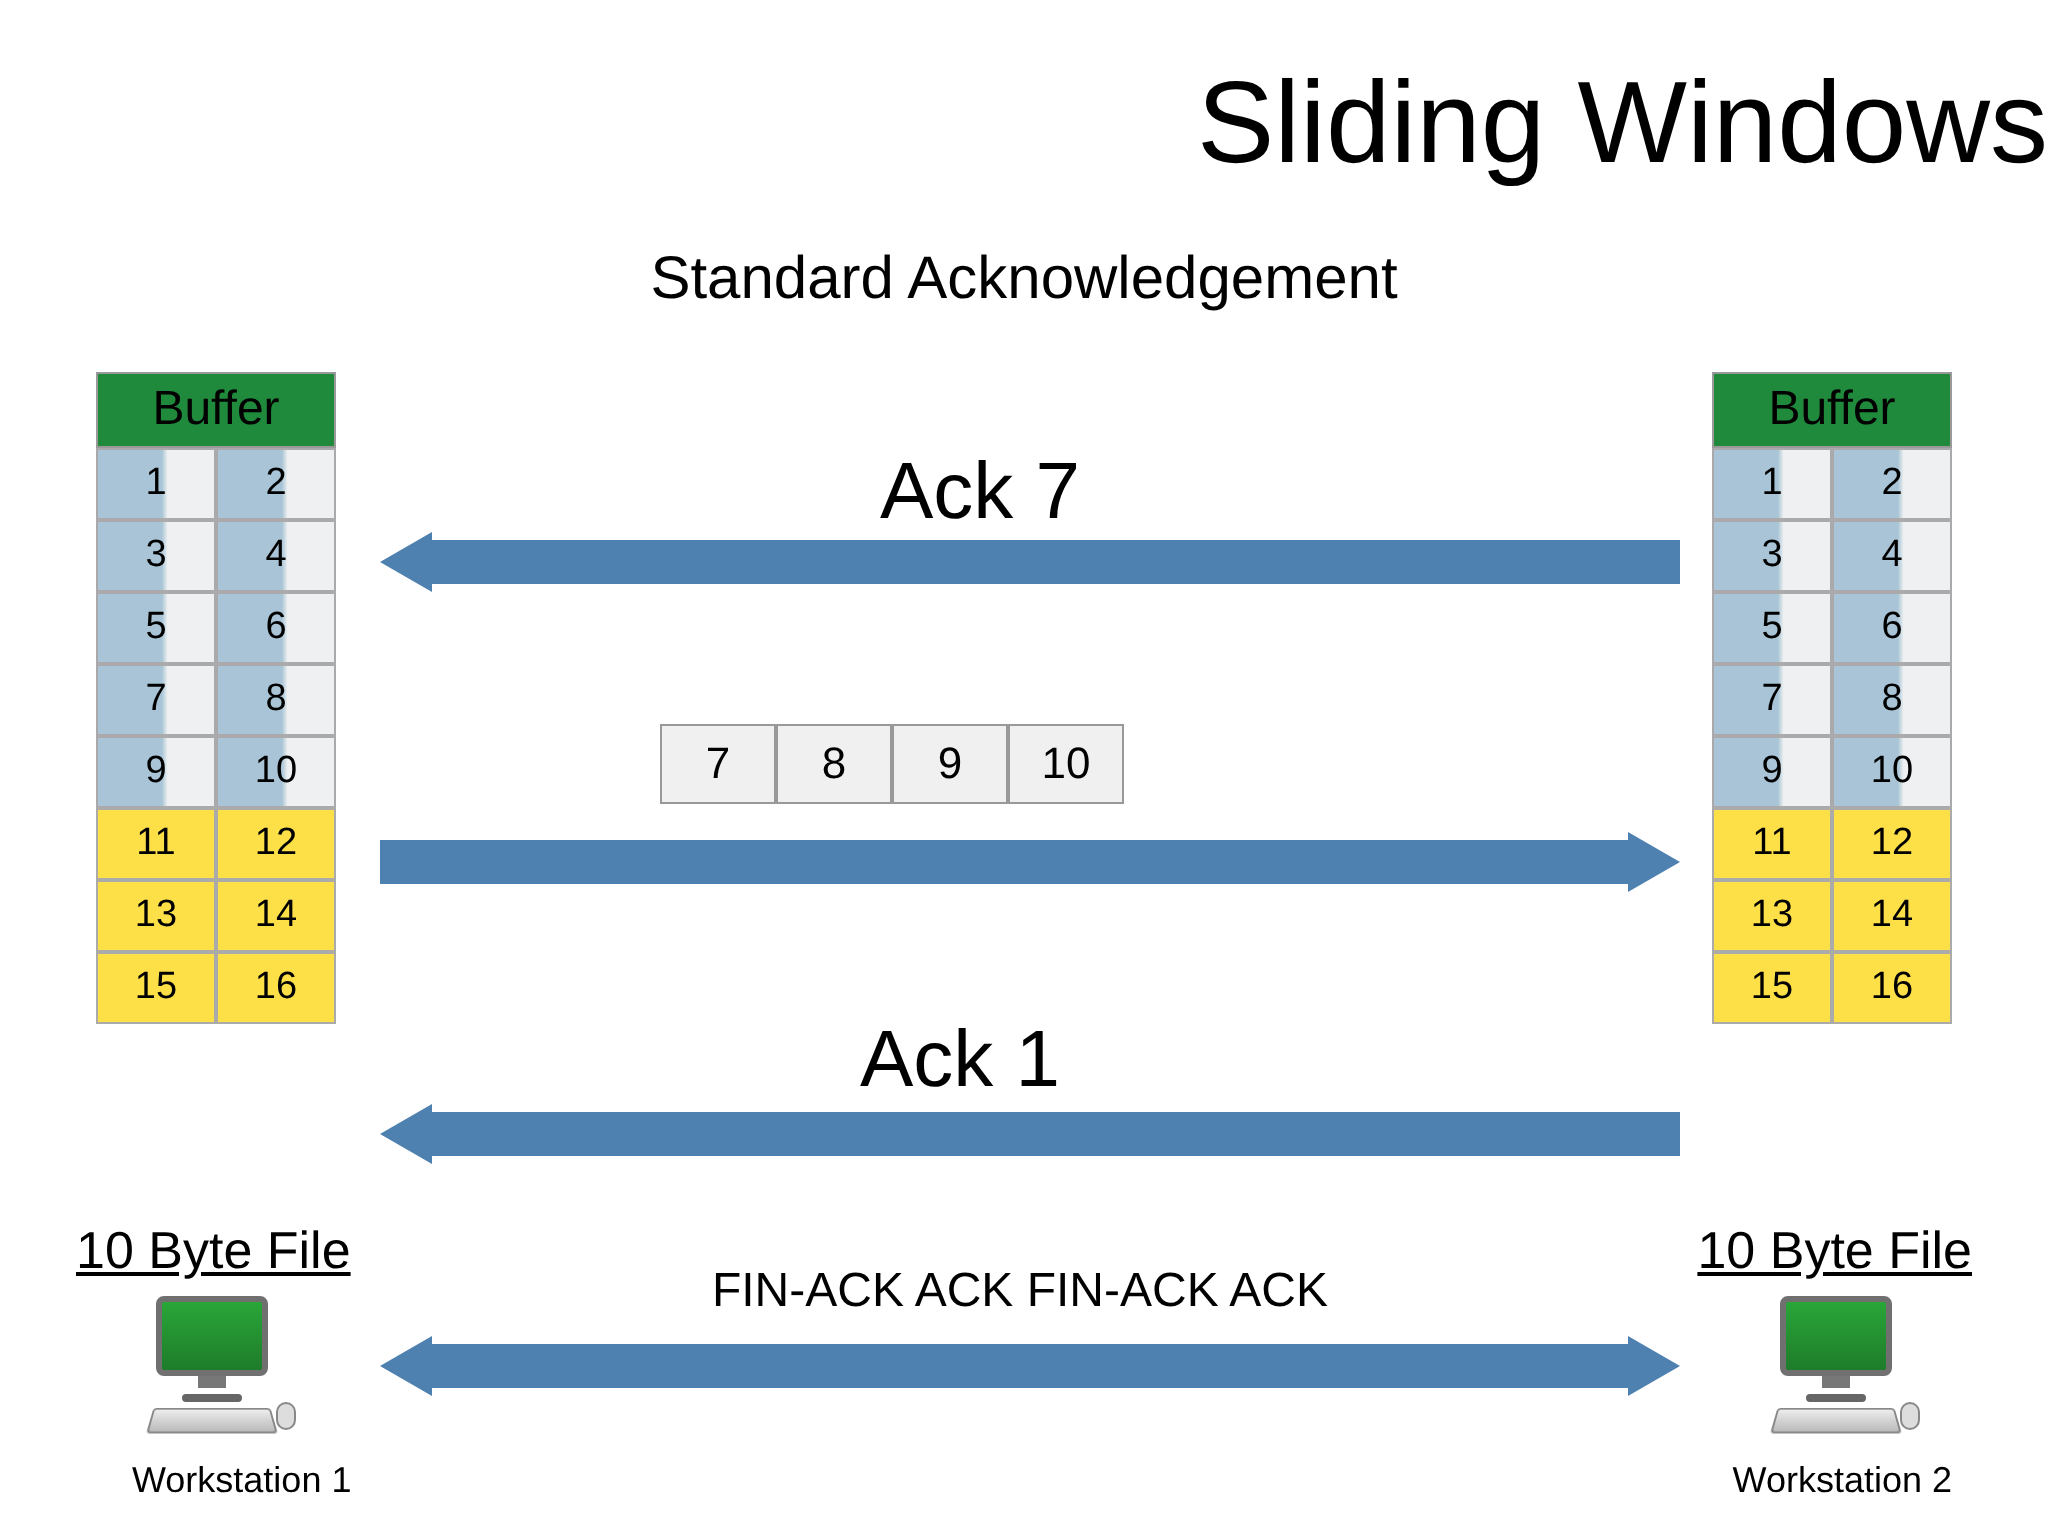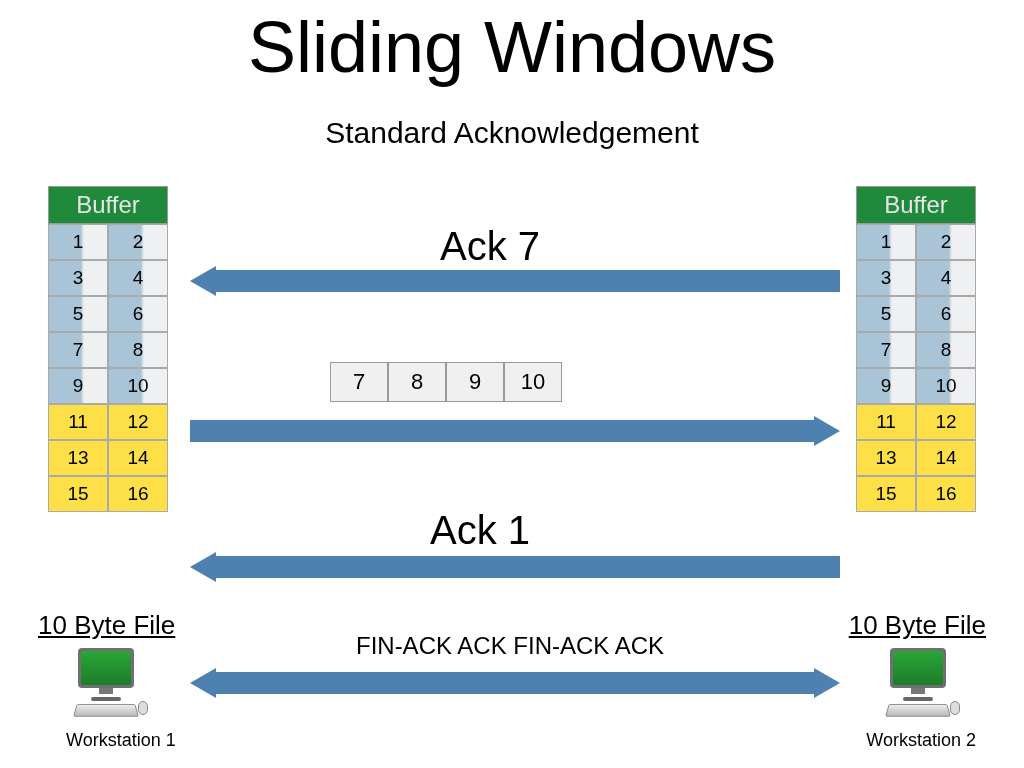--- a/index.html
+++ b/index.html
@@ -5,44 +5,44 @@
   * { box-sizing: border-box; margin: 0; padding: 0; }
   body {
     width: 1024px;
     height: 768px;
     font-family: Arial, Helvetica, sans-serif;
     background: #fff;
     position: relative;
     overflow: hidden;
   }
   .title {
-    text-align: center;
-    font-size: 72px;
-    font-weight: 400;
-    margin-top: 6px;
+    text-align: right;
+    font-size: 58px;
+    font-weight: 400;
+    margin-top: 28px;
     letter-spacing: 0px;
   }
   .subtitle {
     text-align: center;
     font-size: 30px;
     font-weight: 400;
     margin-top: 28px;
   }
 
   
   .buffer {
     position: absolute;
     width: 120px;
   }
   .buffer.left { left: 48px; top: 186px; }
   .buffer.right { right: 48px; top: 186px; }
 
   .buffer-header {
     background: #1f8a3c;
-    color: #e5e5e5;
+    color: #000000;
     text-align: center;
     font-size: 24px;
     font-weight: 400;
     padding: 4px 0;
     border: 1px solid #999;
   }
   .buffer-grid {
     display: grid;
     grid-template-columns: 1fr 1fr;
   }

